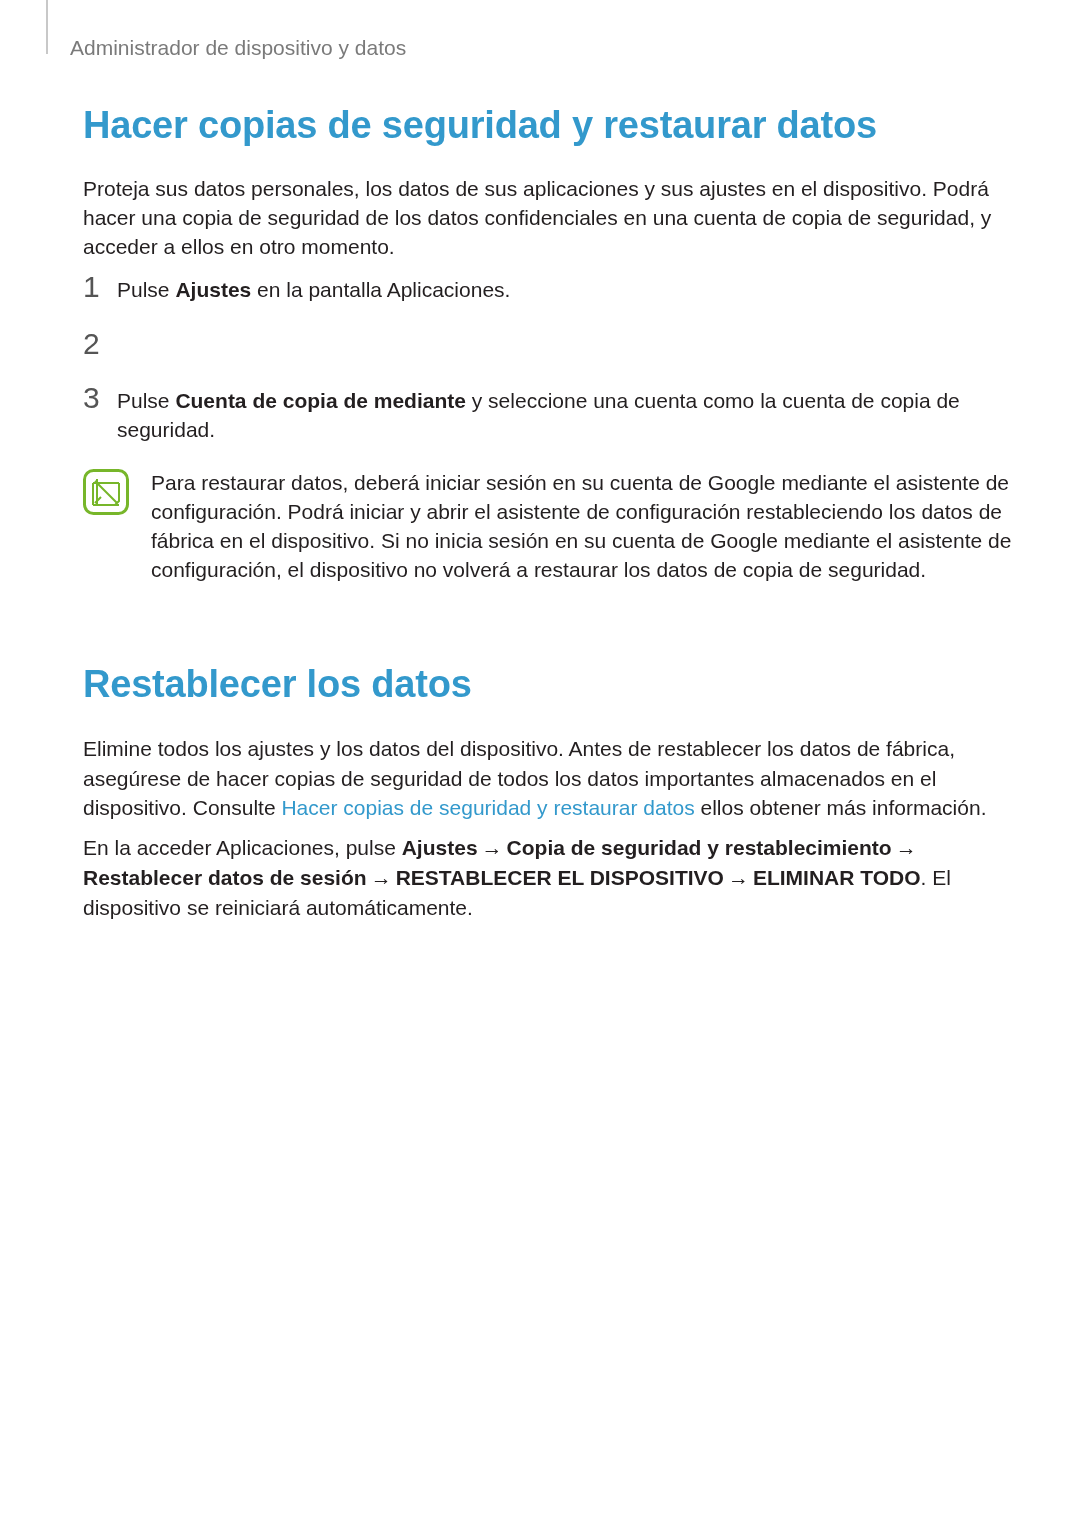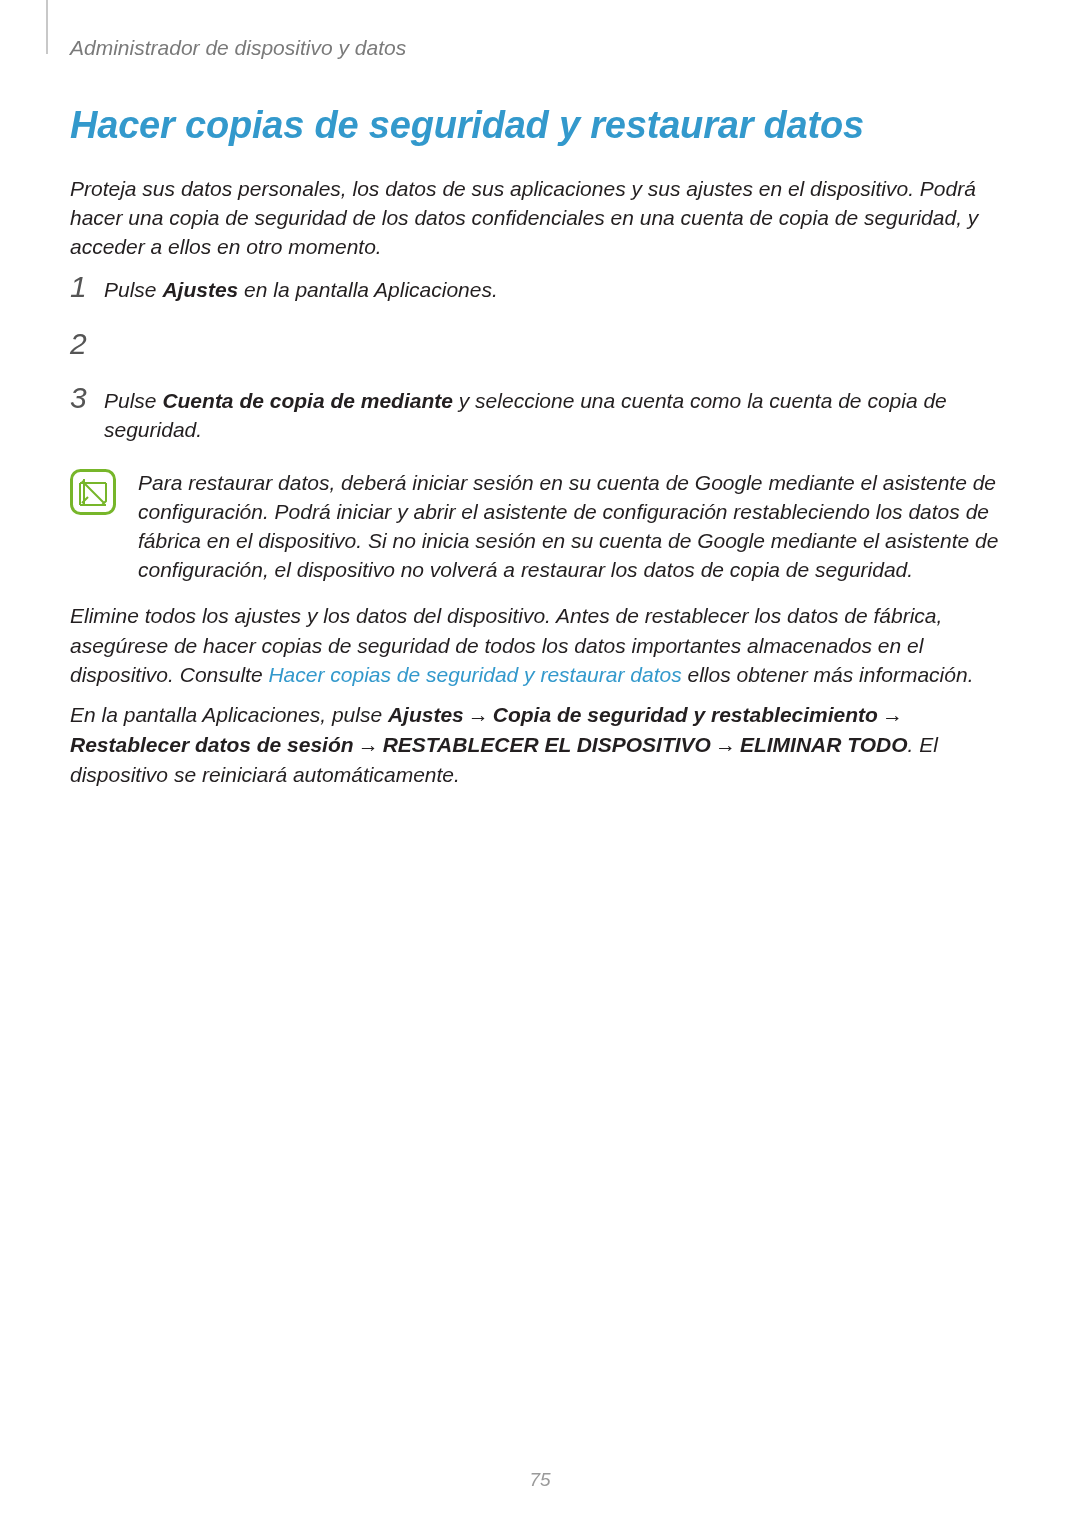--- a/index.html
+++ b/index.html
@@ -1,20 +1,20 @@
 <!DOCTYPE html>
 <html><head>
 <meta charset="utf-8">
 <style>
   * { box-sizing: border-box; margin: 0; padding: 0; }
   html, body { width: 1080px; height: 1527px; background: #fff; font-family: "Segoe UI", "Helvetica Neue", Arial, sans-serif; color: #231f20; }
-  .page { position: relative; width: 1080px; height: 1527px; font-style: italic; }
+  .page { position: relative; width: 1080px; height: 1527px; }
   .left-rule { position: absolute; top: 0; left: 46px; width: 2px; height: 54px; background: #c8c8c8; }
   .header { position: absolute; top: 36px; left: 70px; font-size: 21px; color: #7a7a7a; }
-  .content { position: absolute; top: 104px; left: 70px; width: 946px; }
+  .content { position: absolute; top: 104px; left: 83px; width: 946px; }
   h1 { font-size: 38px; font-weight: 700; color: #3399cc; margin-bottom: 28px; letter-spacing: -0.2px; }
   h1.second { margin-top: 78px; }
   p.body { font-size: 21px; line-height: 1.38; color: #231f20; }
   h2.sub { font-size: 23px; font-weight: 700; margin-top: 40px; margin-bottom: 20px; color: #231f20; }
   .steps { margin-top: 10px; }
   .step { display: flex; margin-bottom: 24px; }
   .step-num { font-size: 30px; color: #555; width: 34px; flex-shrink: 0; font-weight: 400; line-height: 1.0; }
   .step-text { font-size: 21px; line-height: 1.38; padding-top: 4px; }
   .step-text b { font-weight: 700; }
   .note-row { display: flex; margin-top: 16px; margin-bottom: 16px; }
@@ -68,26 +68,26 @@
       <div class="note-icon">
         <svg viewBox="0 0 46 46">
           <rect x="1.5" y="1.5" width="43" height="43" rx="9" ry="9" fill="none" stroke="#77b62a" stroke-width="3"></rect>
           <path d="M10 14 L36 14 M10 14 L10 36 M14 10 L14 36 M10 36 L36 36 M36 14 L36 32 L32 36" fill="none" stroke="#77b62a" stroke-width="2"></path>
           <path d="M12 12 L34 34 M12 34 L18 28" fill="none" stroke="#77b62a" stroke-width="2"></path>
         </svg>
       </div>
       <div class="note-text">Para restaurar datos, deberá iniciar sesión en su cuenta de Google mediante el asistente de configuración. Podrá iniciar y abrir el asistente de configuración restableciendo los datos de fábrica en el dispositivo. Si no inicia sesión en su cuenta de Google mediante el asistente de configuración, el dispositivo no volverá a restaurar los datos de copia de seguridad.</div>
     </div>
 
+    <h1 class="second">Restablecer los datos</h1>
 
     <div class="reset-block">
       <p class="para">
         <span>Elimine todos los ajustes y los datos del dispositivo. Antes de restablecer los datos de fábrica, asegúrese de hacer copias de seguridad de todos los datos importantes almacenados en el dispositivo. Consulte </span><span class="inline-link">Hacer copias de seguridad y restaurar datos</span><span> ellos obtener más información.</span>
       </p>
       <p>
-        <span>En la pantalla Aplicaciones, pulse </span><b>Ajustes</b><span class="arrow">→</span><b>Copia de seguridad y restablecimiento</b><span class="arrow">→</span><b>Restablecer datos de sesión</b><span class="arrow">→</span><b>RESTABLECER EL DISPOSITIVO</b><span class="arrow">→</span><b>ELIMINAR TODO</b><span>. El dispositivo se reiniciará automáticamente.</span>
+        <span>En la acceder Aplicaciones, pulse </span><b>Ajustes</b><span class="arrow">→</span><b>Copia de seguridad y restablecimiento</b><span class="arrow">→</span><b>Restablecer datos de sesión</b><span class="arrow">→</span><b>RESTABLECER EL DISPOSITIVO</b><span class="arrow">→</span><b>ELIMINAR TODO</b><span>. El dispositivo se reiniciará automáticamente.</span>
       </p>
     </div>
 
   </div>
 
-  <div class="page-num">75</div>
 </div>
 
 </body></html>

